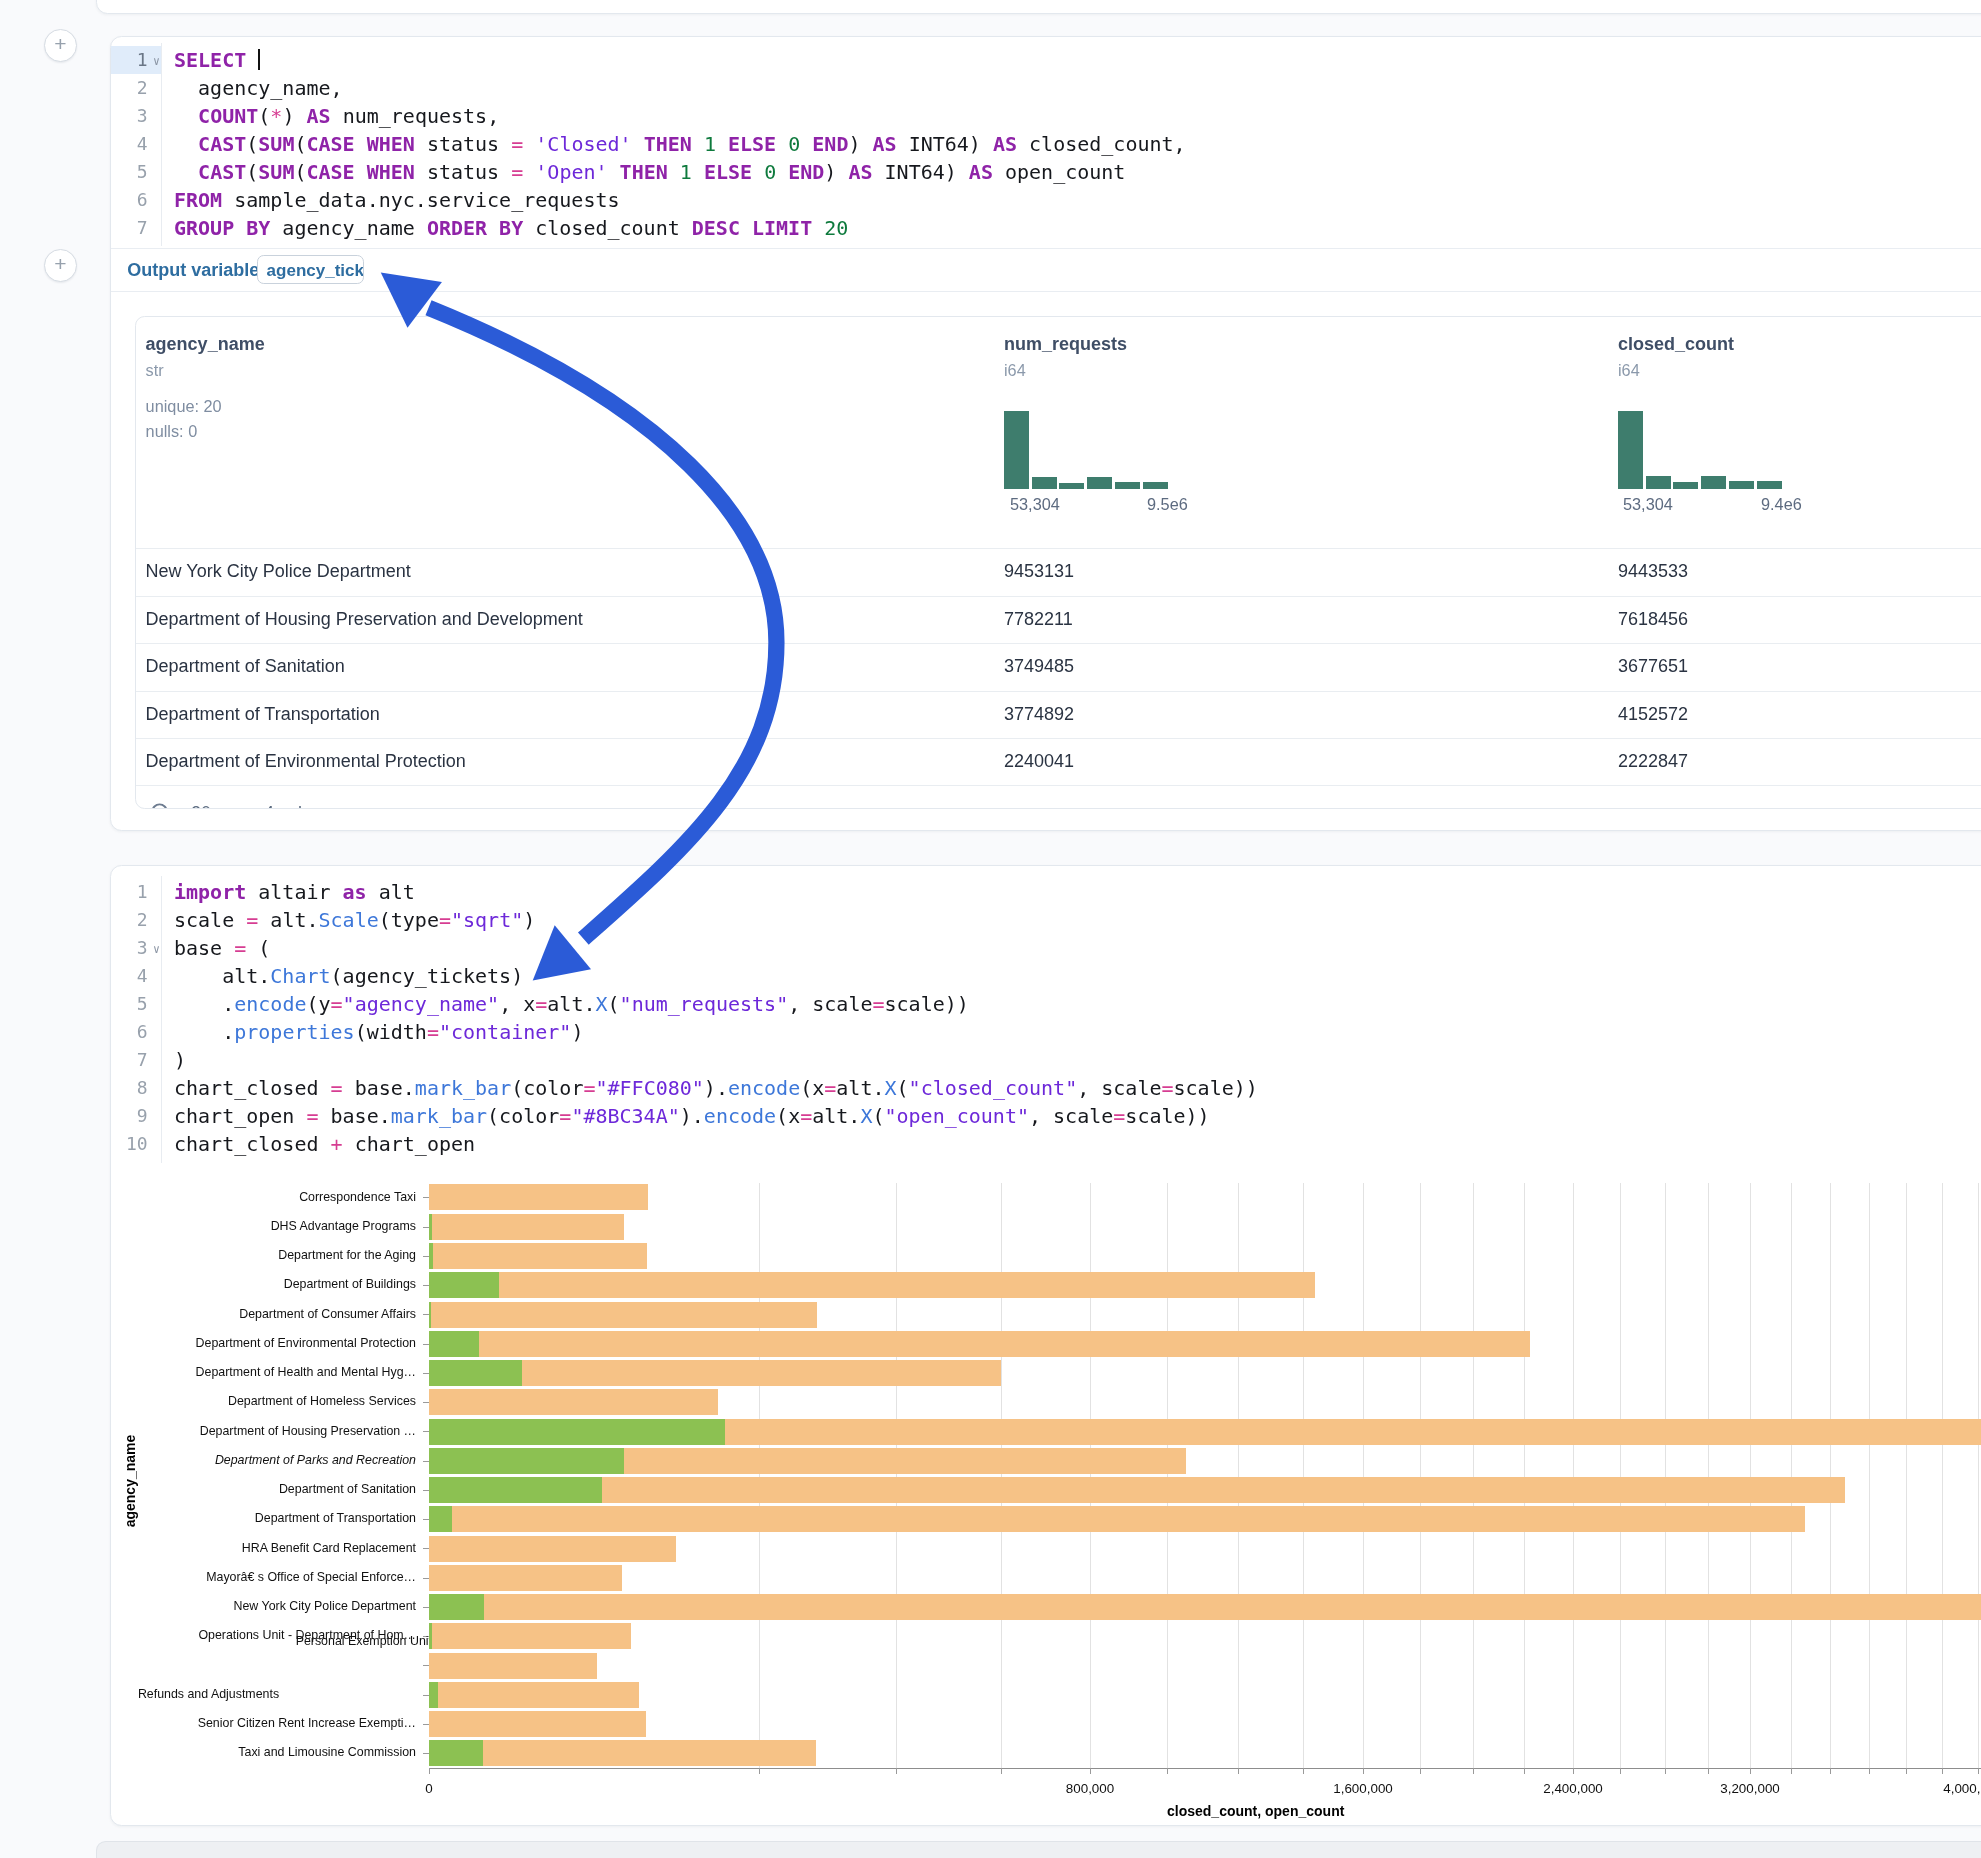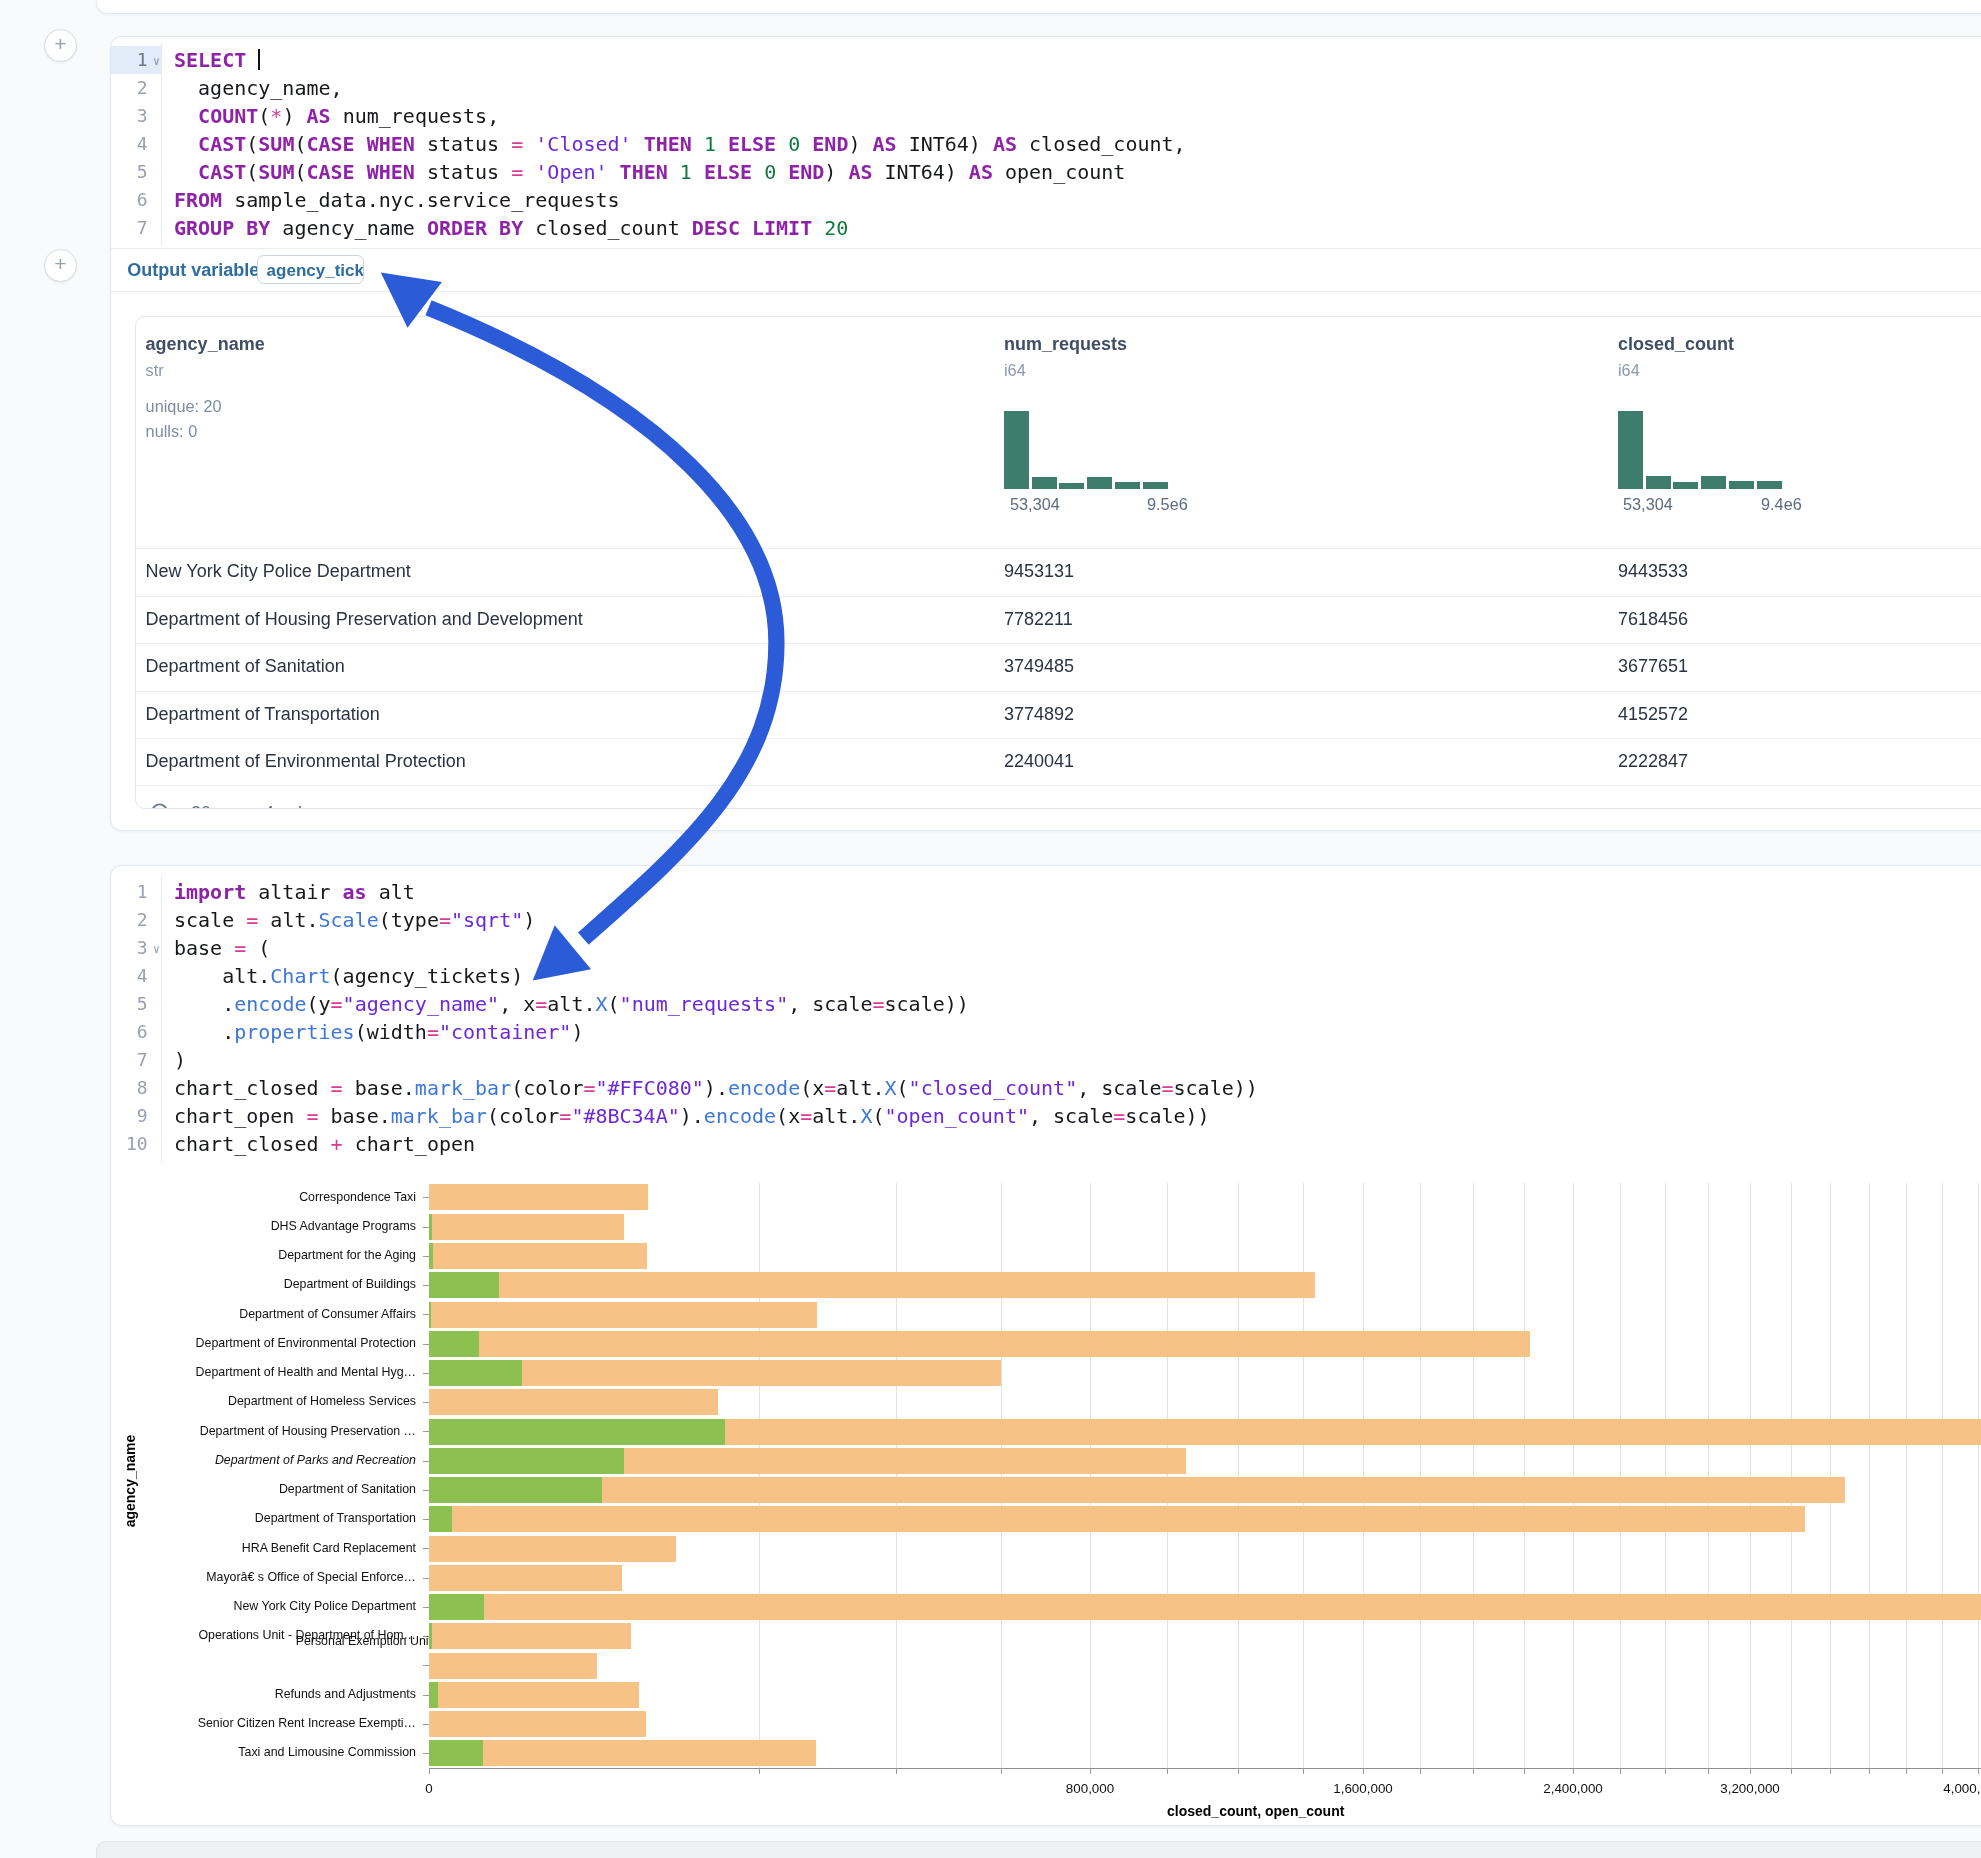--- a/index.html
+++ b/index.html
@@ -209,21 +209,21 @@
           <div class="ylab" style="left: -110px; top: 364px;">HRA Benefit Card Replacement</div>
           <div class="ytick" style="left: 312px; top: 371px;"></div>
           <div class="ylab" style="left: -110px; top: 393px;">Mayorâ€ s Office of Special Enforce…</div>
           <div class="ytick" style="left: 312px; top: 401px;"></div>
           <div class="ylab" style="left: -110px; top: 422px;">New York City Police Department</div>
           <div class="ytick" style="left: 312px; top: 430px;"></div>
           <div class="ylab" style="left: -110px; top: 451px;">Operations Unit - Department of Hom…</div>
           <div class="ytick" style="left: 312px; top: 459px;"></div>
           <div class="ylab" style="left: -110px; top: 457px; margin-left: 16px;">Personal Exemption Unit</div>
           <div class="ytick" style="left: 312px; top: 488px;"></div>
-          <div class="ylab" style="left: -110px; top: 510px;">Refunds and Adjustments</div>
+          <div class="ylab" style="left: -110px; top: 510px; text-align: center;">Refunds and Adjustments</div>
           <div class="ytick" style="left: 312px; top: 518px;"></div>
           <div class="ylab" style="left: -110px; top: 539px;">Senior Citizen Rent Increase Exempti…</div>
           <div class="ytick" style="left: 312px; top: 547px;"></div>
           <div class="ylab" style="left: -110px; top: 568px;">Taxi and Limousine Commission</div>
           <div class="ytick" style="left: 312px; top: 576px;"></div>
         </div>
       <div id="plot" style="left:318px; top:5.7px; width:1553px; height:585px;">
           <div class="gridline" style="left: 330px; height: 585px;"></div>
           <div class="gridline" style="left: 467px; height: 585px;"></div>
           <div class="gridline" style="left: 572px; height: 585px;"></div>

